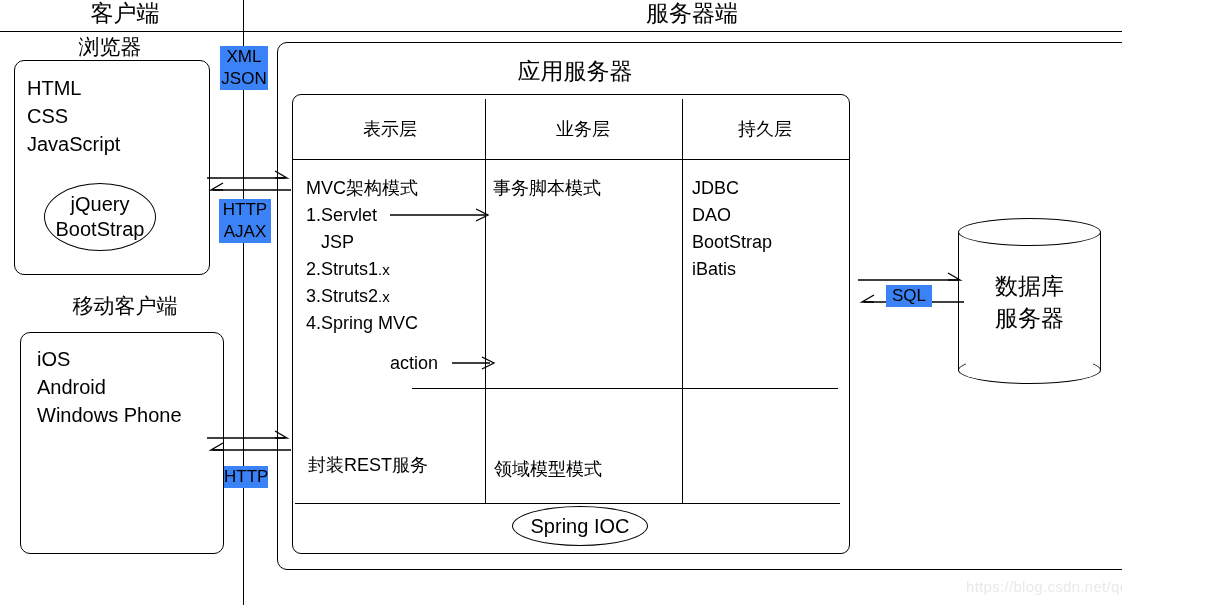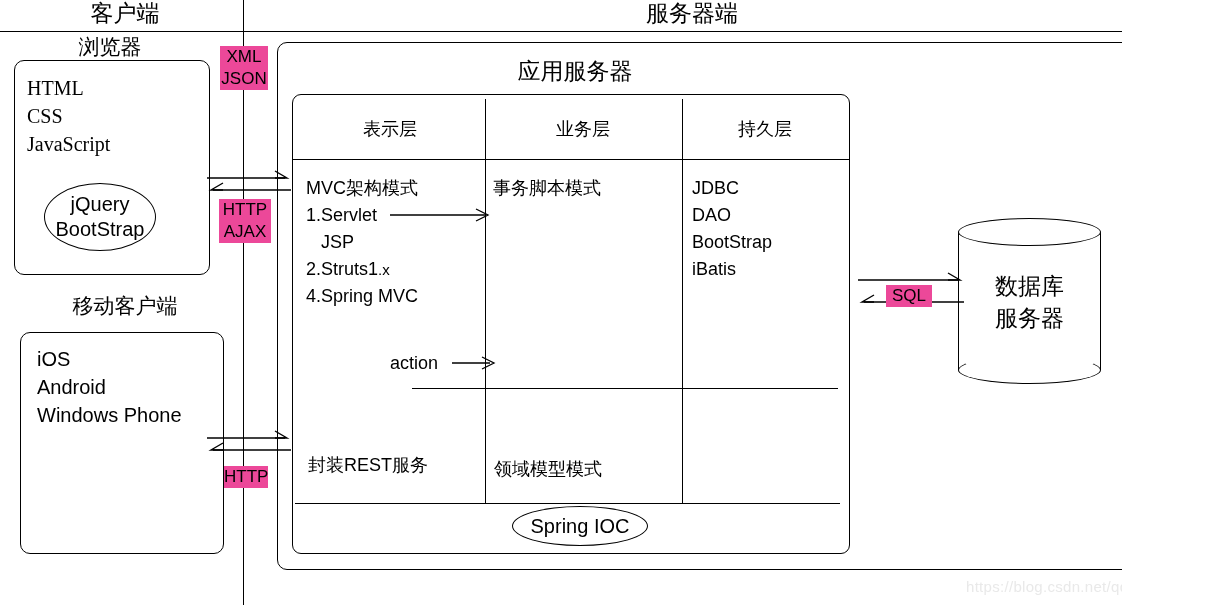--- a/index.html
+++ b/index.html
@@ -91,21 +91,21 @@
     white-space:nowrap;
   }
   .ellipse.flat .etext{font-size:20px;}
 
   
   .conn-label{
     font-size:17px;
     line-height:22px;
     white-space:nowrap;
     text-align:center;
-    background:#ec4899;
+    background:#3b82f6;
   }
 
   
   .cyl{position:absolute;}
   .cyl .body{
     position:absolute;
     left:0; right:0; top:14px; bottom:14px;
     border-left:1.5px solid #000;
     border-right:1.5px solid #000;
     box-sizing:border-box;
@@ -157,21 +157,21 @@
 
   <div class="abs hrule" style="left:0px;top:31px;width:243px;"></div>
   <div class="abs hrule" style="left:244px;top:31px;width:970px;"></div>
 
   <div class="abs vrule" style="left:243px;top:0px;height:605px;"></div>
 
   <div class="abs sub-title" style="left:35px;top:36px;width:150px;">浏览器</div>
 
   <div class="abs rbox" style="left:14px;top:60px;width:196px;height:215px;"></div>
 
-  <div class="abs tech-list" style="left:27px;top:74px;font-family:Liberation Serif, serif;">
+  <div class="abs tech-list" style="left:27px;top:74px;">
     <div>HTML</div>
     <div>CSS</div>
     <div>JavaScript</div>
   </div>
 
   <div class="abs ellipse" style="left:44px;top:183px;width:112px;height:68px;">
     <div class="etext">
       <div>jQuery</div>
       <div>BootStrap</div>
     </div>
@@ -231,20 +231,23 @@
   <div class="abs layer-head" style="left:508px;top:117px;width:150px;">业务层</div>
   <div class="abs layer-head" style="left:310px;top:117px;width:160px;">表示层</div>
   <div class="abs layer-head" style="left:700px;top:117px;width:130px;">持久层</div>
 
   <div class="abs layer-text" style="left:306px;top:175px;">
     <div>MVC架构模式</div>
     <div>1.Servlet</div>
     <div style="white-space:pre;">   JSP</div>
     <div>
       <span>2.Struts1</span><span class="sm">.x</span>
+    </div>
+    <div>
+      <span>3.Struts2</span><span class="sm">.x</span>
     </div>
     <div>4.Spring MVC</div>
   </div>
 
   <svg class="abs" style="left:390px;top:207px;" width="105" height="16">
     <line x1="0" y1="8" x2="95" y2="8" stroke="#000" stroke-width="1.3"></line>
     <polyline points="86,2 98,8 86,14" fill="none" stroke="#000" stroke-width="1.3"></polyline>
   </svg>
 
   <div class="abs layer-text" style="left:390px;top:350px;">action</div>

